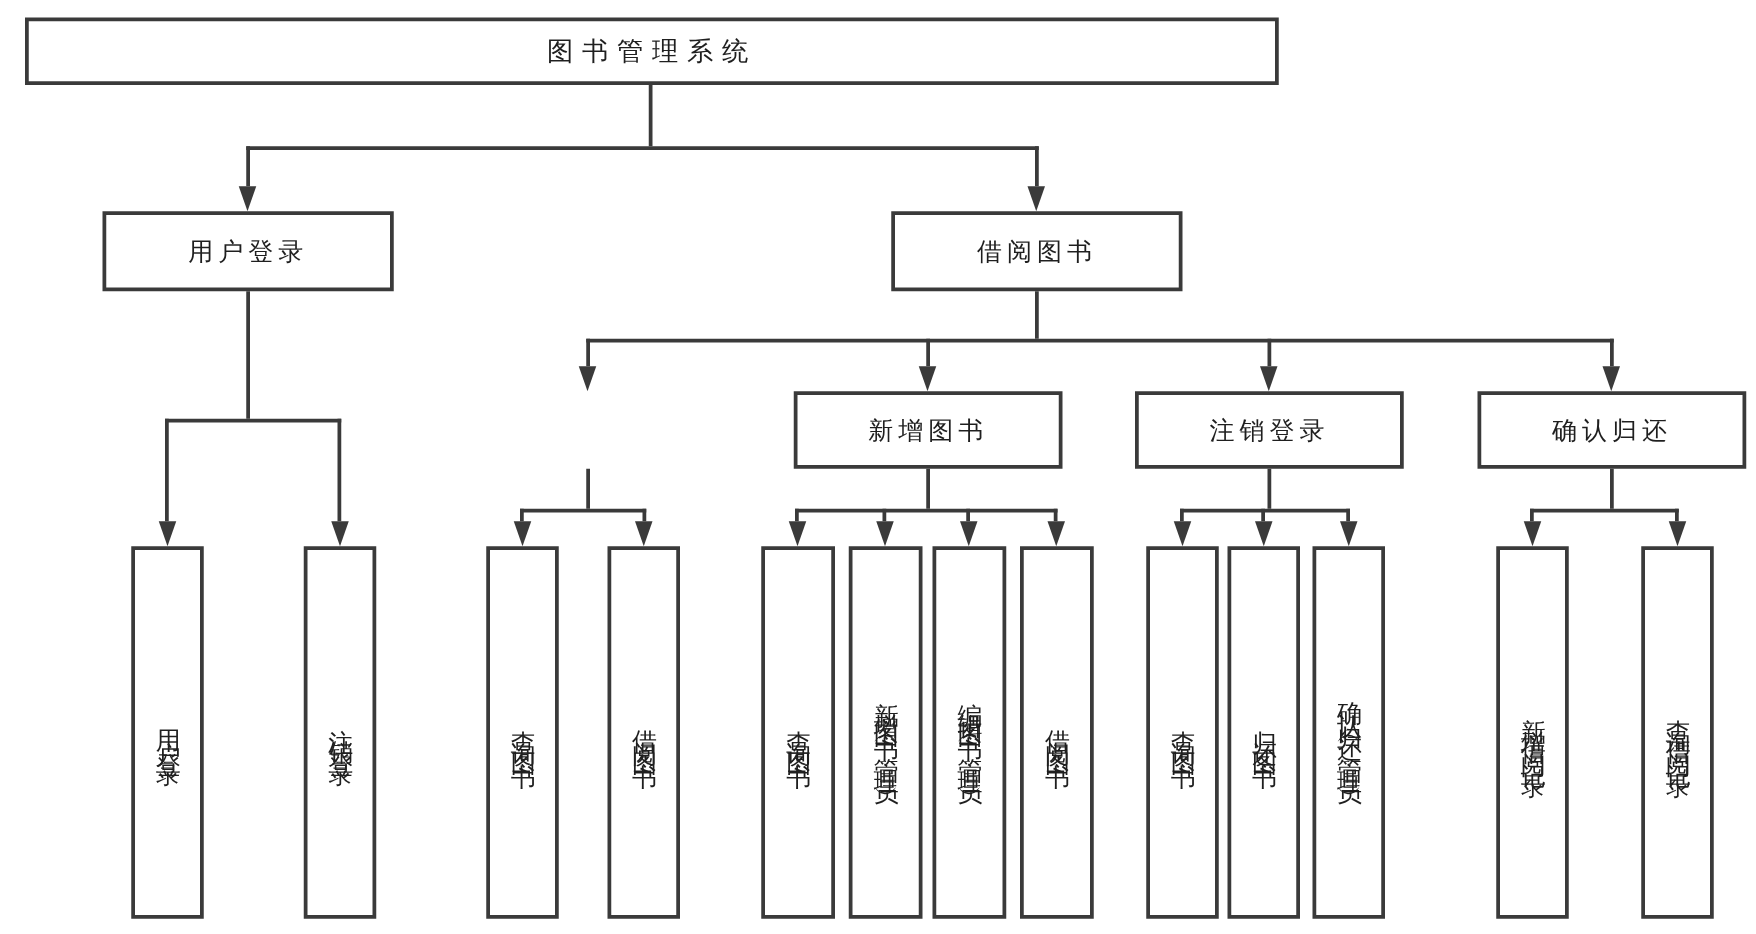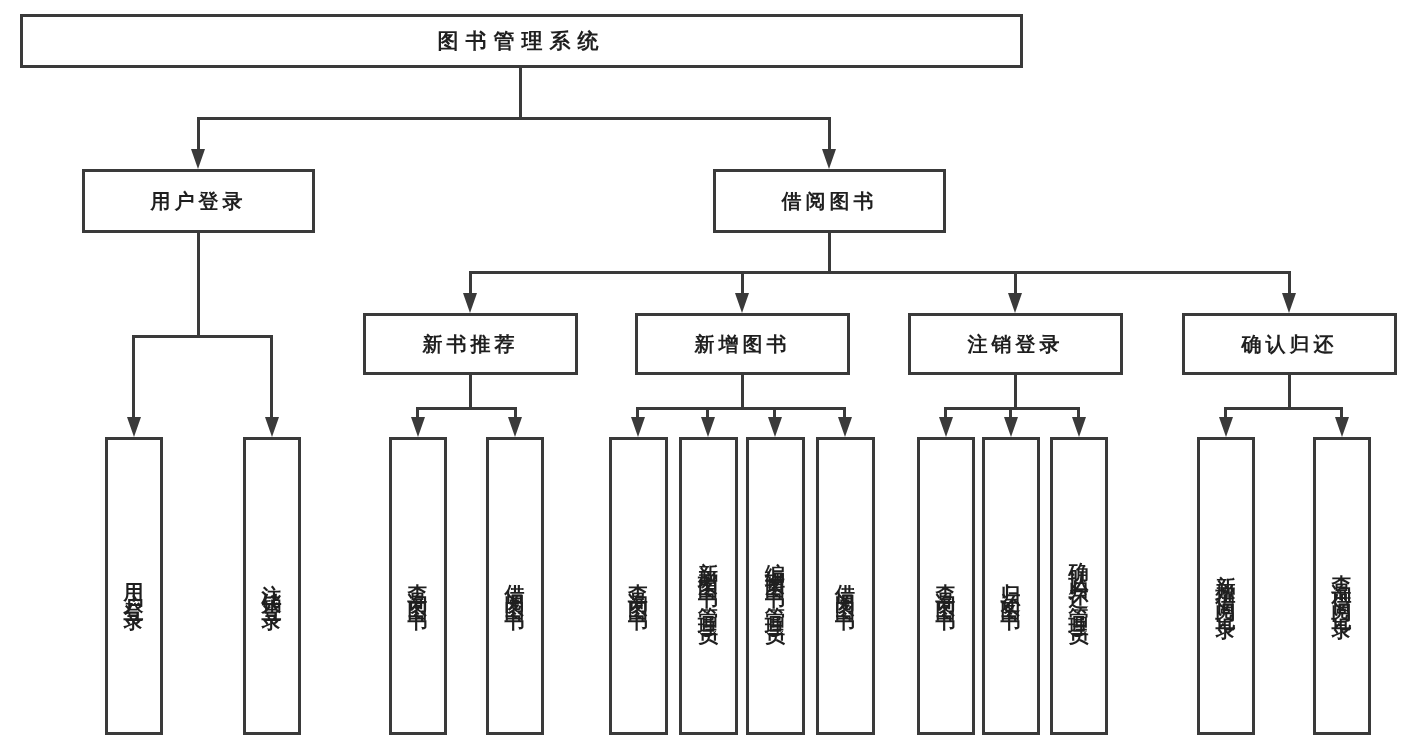--- a/index.html
+++ b/index.html
@@ -17,21 +17,20 @@
     box-sizing:border-box;
     display:flex;
     align-items:center;
     justify-content:center;
   }
   .box .lbl{
     font-size:20px;
     color:#1f1f1f;
     letter-spacing:4px;
     white-space:nowrap;
-    font-weight:bold;
   }
   .box.title .lbl{letter-spacing:7px;font-size:21px;}
   .box.v .lbl{
     writing-mode:vertical-rl;
     text-orientation:mixed;
     letter-spacing:9px;
     font-size:20px;
     line-height:1;
     white-space:normal;
   }
@@ -62,23 +61,20 @@
     <span class="lbl">图书管理系统</span>
   </div>
 
   <div class="box" style="left:82px;top:169px;width:233px;height:64px">
     <span class="lbl">用户登录</span>
   </div>
   <div class="box" style="left:713px;top:169px;width:233px;height:64px">
     <span class="lbl">借阅图书</span>
   </div>
 
-  <div class="box" style="left:363px;top:313px;width:215px;height:62px">
-    <span class="lbl">新书推荐</span>
-  </div>
   <div class="box" style="left:635px;top:313px;width:215px;height:62px">
     <span class="lbl">新增图书</span>
   </div>
   <div class="box" style="left:908px;top:313px;width:215px;height:62px">
     <span class="lbl">注销登录</span>
   </div>
   <div class="box" style="left:1182px;top:313px;width:215px;height:62px">
     <span class="lbl">确认归还</span>
   </div>
 

